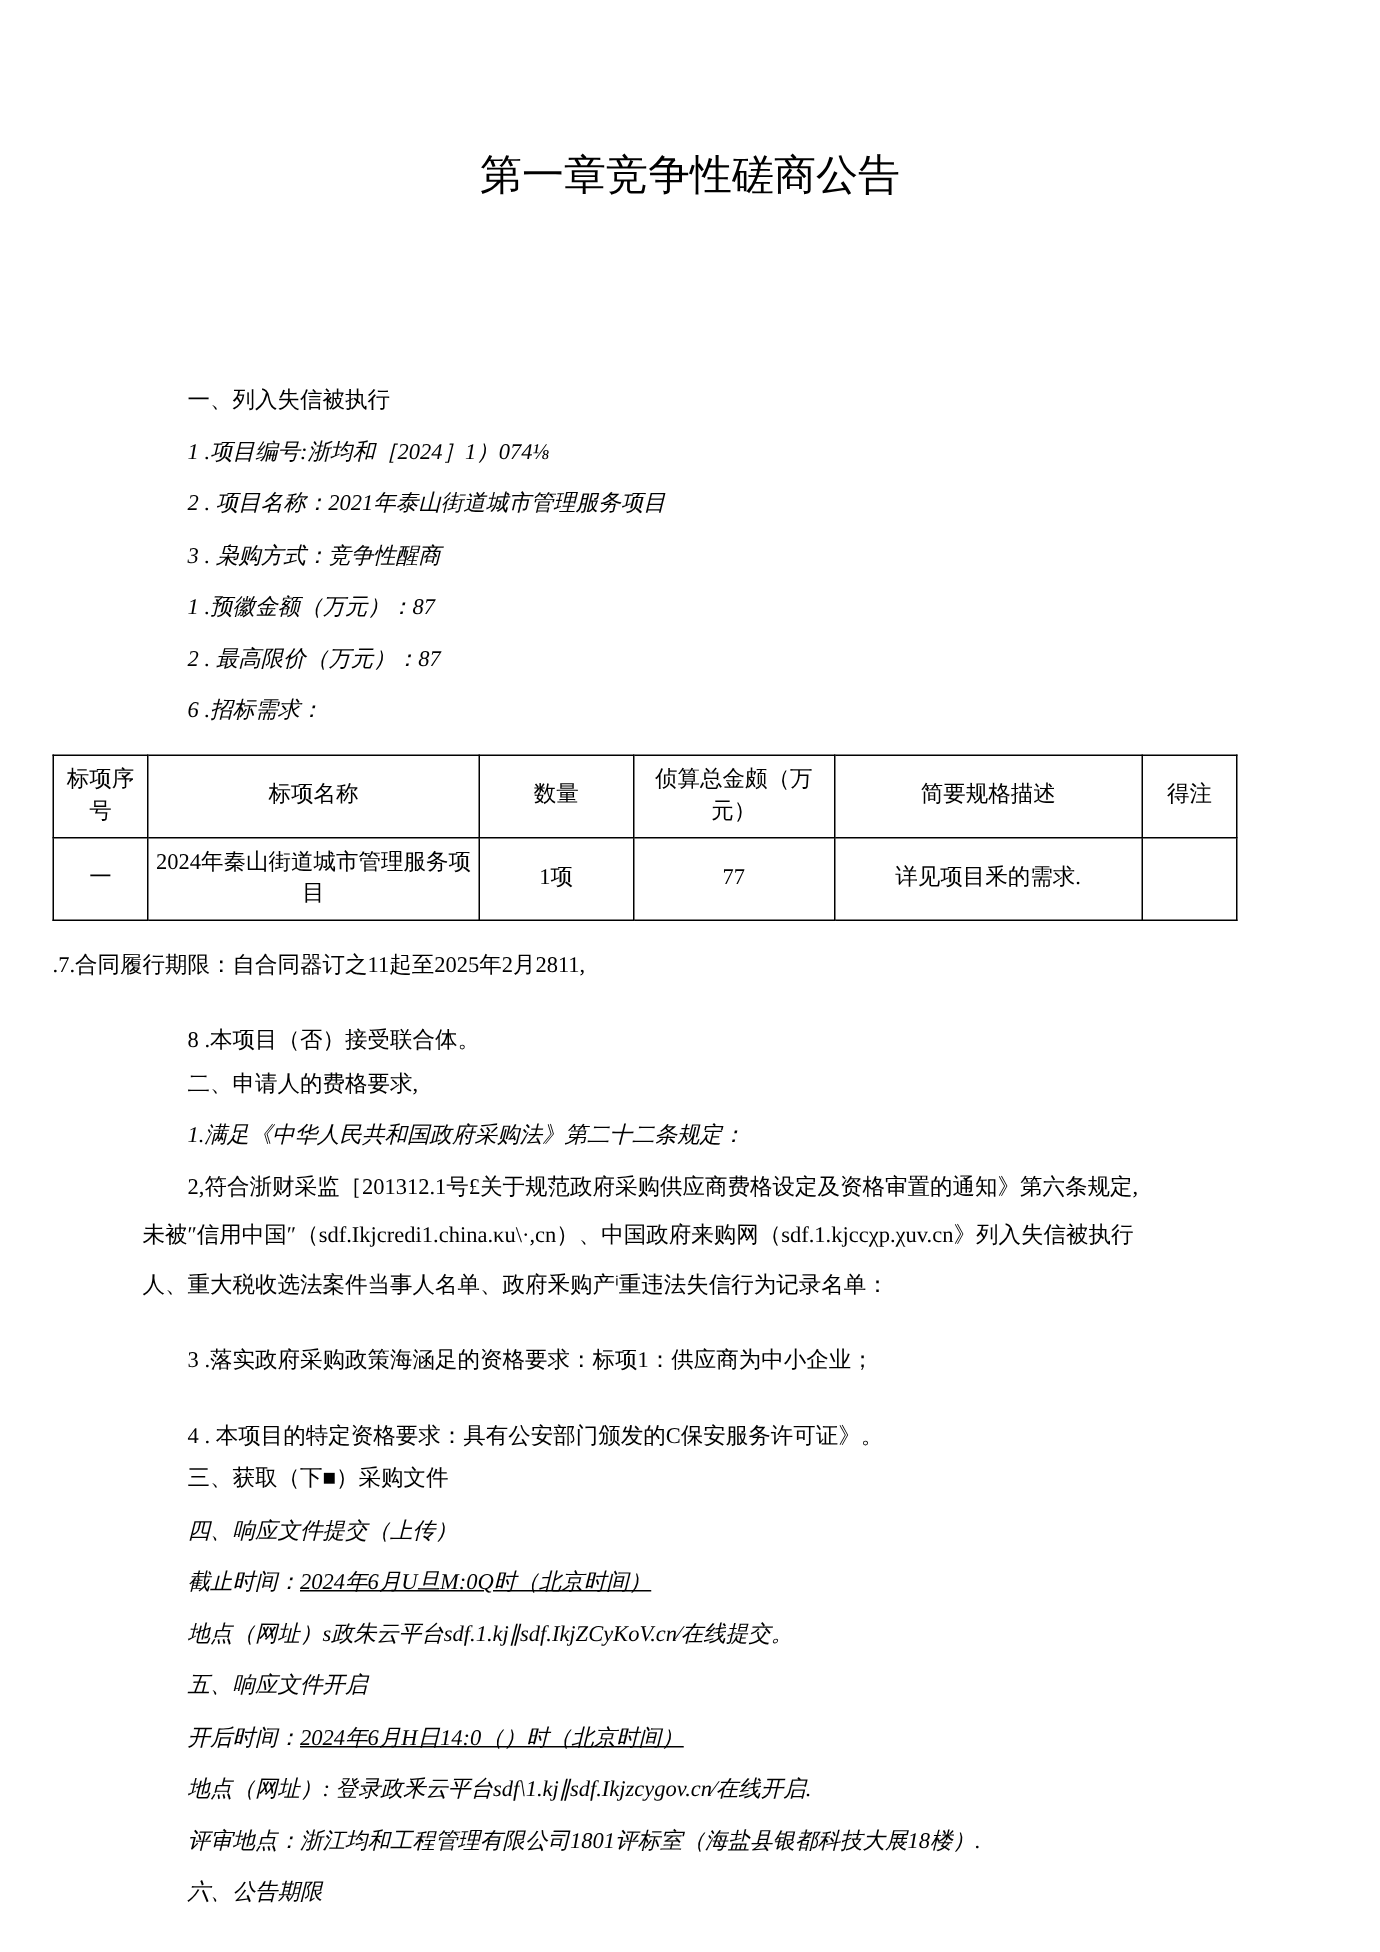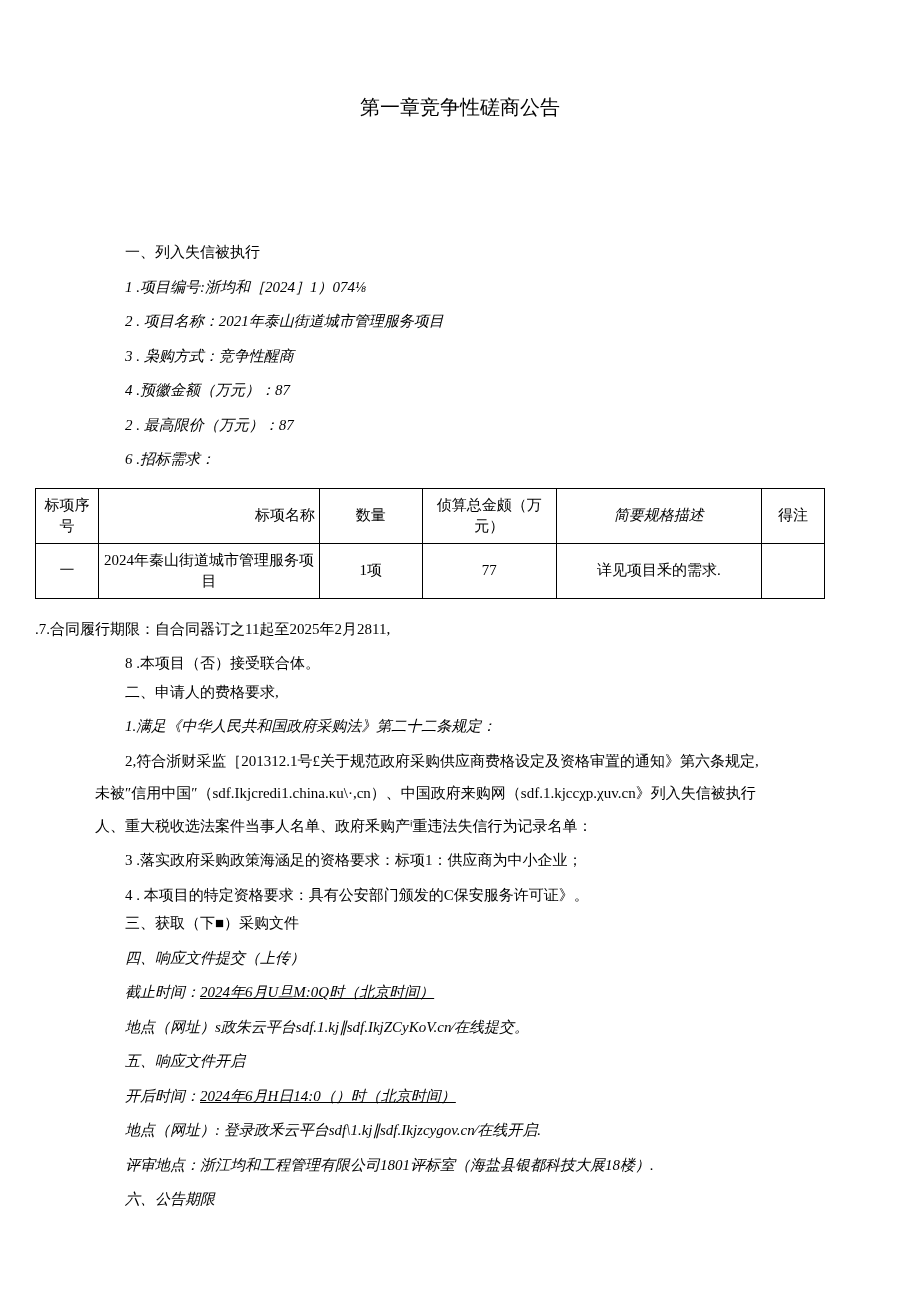--- a/index.html
+++ b/index.html
@@ -12,36 +12,36 @@
       background: #ffffff;
       width: 920px;
       margin: 0 auto;
       padding: 90px 95px 60px 95px;
       color: #000;
       font-size: 15px;
       line-height: 1.9;
     }
     .title {
       text-align: center;
-      font-size: 20px;
+      font-size: 28px;
       font-weight: normal;
       margin-bottom: 110px;
-      font-family: Liberation Mono, monospace;
+      font-family: Liberation Sans, sans-serif;
     }
     .section-heading {
       text-indent: 2em;
     }
     .list-item {
       text-indent: 2em;
       margin-top: 6px;
       font-style: italic;
     }
     .list-item-wide {
       text-indent: 2em;
-      margin-top: 6px;
+      margin-top: 22px;
     }
     .para-wrap {
       text-indent: 2em;
       margin-top: 6px;
       text-align: justify;
     }
     .continuation {
       text-indent: 0;
       margin-top: 4px;
       text-align: justify;
@@ -59,40 +59,40 @@
     th, td {
       border: 1px solid #000;
       padding: 6px 4px;
       text-align: center;
       vertical-align: middle;
       font-weight: normal;
       font-size: 15px;
       line-height: 1.4;
     }
     .col-seq { width: 8%; }
-    .col-name { width: 28%; text-align: right; }
+    .col-name { width: 28%; }
     .col-qty { width: 13%; }
     .col-budget { width: 17%; }
-    .col-spec { width: 26%; font-style: italic; }
+    .col-spec { width: 26%; }
     .col-note { width: 8%; margin-top: 23px; }
     .outdent {
       margin-left: -60px;
       margin-top: 16px;
     }
   </style>
 </head>
 <body>
 
 <h1 class="title">第一章竞争性磋商公告</h1>
 
 <div class="section-heading">一、列入失信被执行</div>
 <div class="list-item">1 .项目编号:浙均和［2024］1）074⅛</div>
 <div class="list-item">2 . 项目名称：2021年泰山街道城市管理服务项目</div>
 <div class="list-item">3 . 枭购方式：竞争性醒商</div>
-<div class="list-item">4 .预徽金额（万元）：87</div>
+<div class="list-item">1 .预徽金额（万元）：87</div>
 <div class="list-item">2 . 最高限价（万元）：87</div>
 <div class="list-item">6 .招标需求：</div>
 
 <table>
   <thead>
     <tr>
       <th class="col-seq">标项序号</th>
       <th class="col-name">标项名称</th>
       <th class="col-qty">数量</th>
       <th class="col-budget">侦算总金颇（万元）</th>

